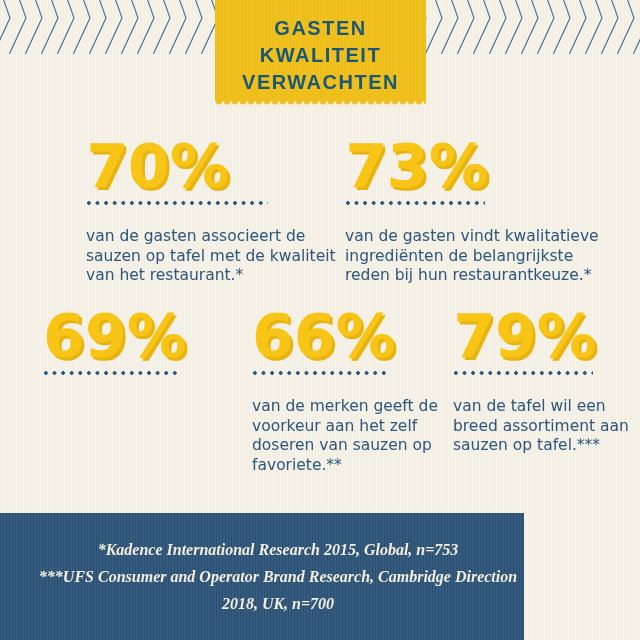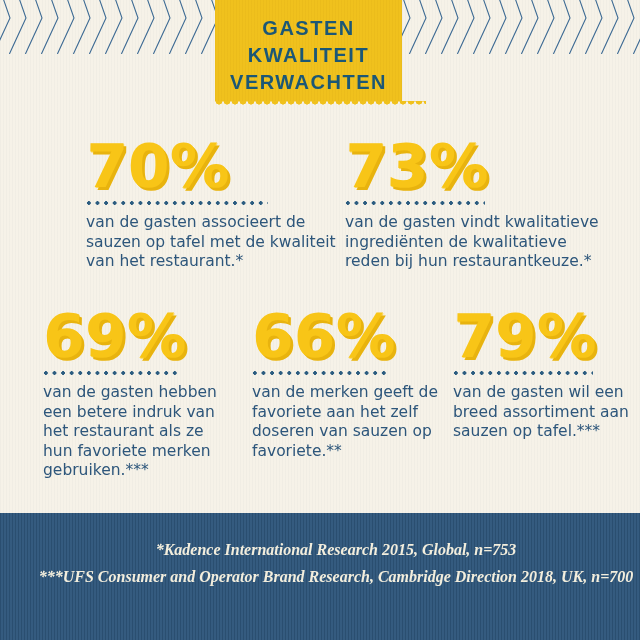--- a/index.html
+++ b/index.html
@@ -5,21 +5,21 @@
   html,body { margin:0; padding:0; }
   .page {
     position:relative; width:640px; height:640px; overflow:hidden;
     background:
       repeating-linear-gradient(90deg, rgba(70,90,110,0.03) 0 1px, rgba(0,0,0,0) 1px 3px),
       #f6f2e8;
     font-family:"Liberation Sans", sans-serif;
   }
   .chevrons { position:absolute; top:0; left:0; width:640px; height:54px; }
   .ribbon {
-    position:absolute; top:0; left:215px; width:187px; height:101px;
+    position:absolute; top:0; left:215px; width:211px; height:101px;
     background:
       repeating-linear-gradient(90deg, rgba(160,110,0,0.06) 0 1px, rgba(0,0,0,0) 1px 3px),
       #f0c11d;
     text-align:center; box-sizing:border-box; padding-top:15px;
     z-index:2;
   }
   .ribbon-line {
     font-size:20px; font-weight:700; line-height:27px;
     letter-spacing:1.5px; color:#1b5776;
   }
@@ -34,37 +34,37 @@
     font-size:60px; font-weight:700; line-height:56px;
     color:#f8c517;
     text-shadow: 3px 3px 0 #e8b30e, 1px 1px 0 #fdd95c;
     transform: skewX(-1deg);
   }
   .stat-dots {
     height:6px; margin-top:6px;
     background-image: radial-gradient(circle at 3px 3px, #2b5c80 1.7px, rgba(0,0,0,0) 2px);
     background-size:8.6px 6px; background-repeat:repeat-x;
   }
-  .stat-text { margin-top:7px; }
+  .stat-text { margin-top:21px; }
   .stat-line {
     font-family:"DejaVu Sans", sans-serif;
     font-size:15.5px; line-height:19.5px; color:#2d567b; white-space:nowrap;
   }
   .s1 { left:86px;  top:138px; width:215px; }
   .s2 { left:345px; top:138px; width:215px; }
   .s3 { left:43px;  top:308px; width:160px; }
   .s4 { left:252px; top:308px; width:160px; }
   .s5 { left:453px; top:308px; width:160px; }
   .s1 .stat-dots { width:182px; }
   .s2 .stat-dots { width:140px; }
   .s3 .stat-dots { width:138px; }
   .s4 .stat-dots { width:138px; }
   .s5 .stat-dots { width:140px; }
   .footer {
-    position:absolute; left:0; top:513px; width:640px; height:127px;
+    position:absolute; left:0; top:513px; width:524px; height:127px;
     background:
       repeating-linear-gradient(90deg, rgba(0,0,0,0.09) 0 1px, rgba(255,255,255,0.03) 1px 3px),
       #2e567b;
     box-sizing:border-box; padding-top:23px; text-align:center;padding-left:32px;
   }
   .source-line {
     font-family:"Liberation Serif", serif;
     font-style:italic; font-weight:700;
     font-size:16px; line-height:27px; color:#f3eedd;
   }
@@ -100,53 +100,46 @@
       <div class="stat-line">sauzen op tafel met de kwaliteit</div>
       <div class="stat-line">van het restaurant.*</div>
     </div>
   </div>
 
   <div class="stat s2">
     <div class="stat-num">73%</div>
     <div class="stat-dots"></div>
     <div class="stat-text">
       <div class="stat-line">van de gasten vindt kwalitatieve</div>
-      <div class="stat-line">ingrediënten de kwalitatieve</div>
+      <div class="stat-line">ingrediënten de belangrijkste</div>
       <div class="stat-line">reden bij hun restaurantkeuze.*</div>
     </div>
   </div>
 
   <div class="stat s3">
     <div class="stat-num">69%</div>
     <div class="stat-dots"></div>
-    <div class="stat-text">
-      <div class="stat-line">van de gasten hebben</div>
-      <div class="stat-line">een betere indruk van</div>
-      <div class="stat-line">het restaurant als ze</div>
-      <div class="stat-line">hun favoriete merken</div>
-      <div class="stat-line">gebruiken.***</div>
-    </div>
   </div>
 
   <div class="stat s4">
     <div class="stat-num">66%</div>
     <div class="stat-dots"></div>
     <div class="stat-text">
       <div class="stat-line">van de merken geeft de</div>
-      <div class="stat-line">favoriete aan het zelf</div>
+      <div class="stat-line">voorkeur aan het zelf</div>
       <div class="stat-line">doseren van sauzen op</div>
       <div class="stat-line">favoriete.**</div>
     </div>
   </div>
 
   <div class="stat s5">
     <div class="stat-num">79%</div>
     <div class="stat-dots"></div>
     <div class="stat-text">
-      <div class="stat-line">van de gasten wil een</div>
+      <div class="stat-line">van de tafel wil een</div>
       <div class="stat-line">breed assortiment aan</div>
       <div class="stat-line">sauzen op tafel.***</div>
     </div>
   </div>
 
   <div class="footer">
     <div class="source-line">*Kadence International Research 2015, Global, n=753</div>
     <div class="source-line">***UFS Consumer and Operator Brand Research, Cambridge Direction 2018, UK, n=700</div>
   </div>
 

